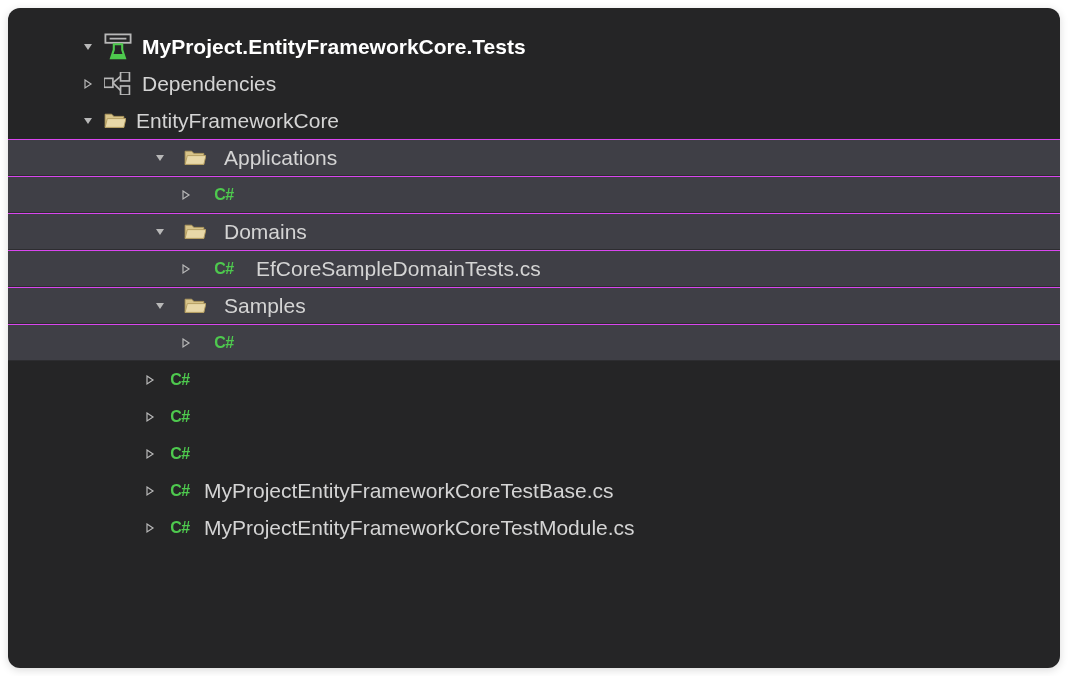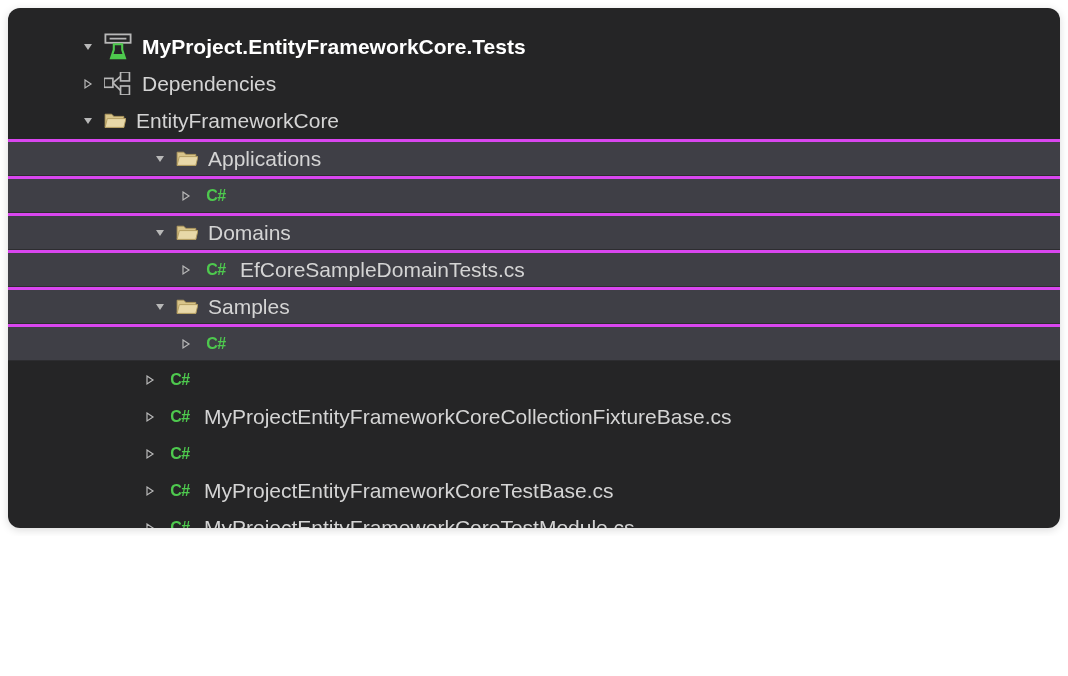--- a/index.html
+++ b/index.html
@@ -9,38 +9,39 @@
     }
     body {
       background: #ffffff;
       font-family: 'Segoe UI', Tahoma, sans-serif;
       padding: 8px;
     }
     .tree-panel {
       background: #252526;
       border-radius: 12px;
       width: 1052px;
-      height: 520px;
+      height: 660px;
       padding: 20px 0;
       overflow: hidden;
       box-shadow: 0 2px 8px rgba(0,0,0,0.15);
     }
     .tree-row {
       display: flex;
       align-items: center;
       height: 37px;
       color: #dcdcdc;
       font-size: 21px;
       cursor: pointer;
       width: 100%;
     }
     .tree-row.highlight {
       background: #3f3f46;
-      border-top: 3px solid #d946ef;
+      border-top: 1px solid #d946ef;
       border-bottom: 1px solid #2d2d30;
+      gap: 8px;
     }
     .tree-row.root .label {
       font-weight: 600;
       color: #ffffff;
     }
     .expander {
       width: 16px;
       height: 16px;
       display: inline-flex;
       align-items: center;
@@ -224,21 +225,20 @@
     <span class="cs-badge">C#</span>
   </div>
 
   <div class="tree-row indent-cs">
     <span class="expander">
       <svg viewBox="0 0 12 12">
           <path d="M3 2 L9 6 L3 10 Z" fill="none" stroke="#b8b8b8" stroke-width="1.2"></path>
         </svg>
     </span>
     <span class="cs-badge">C#</span>
-    <span class="label">MyProjectEntityFrameworkCoreCollectionFixtureBase.cs</span>
   </div>
 
   <div class="tree-row indent-cs">
     <span class="expander">
       <svg viewBox="0 0 12 12">
           <path d="M3 2 L9 6 L3 10 Z" fill="none" stroke="#b8b8b8" stroke-width="1.2"></path>
         </svg>
     </span>
     <span class="cs-badge">C#</span>
   </div>

